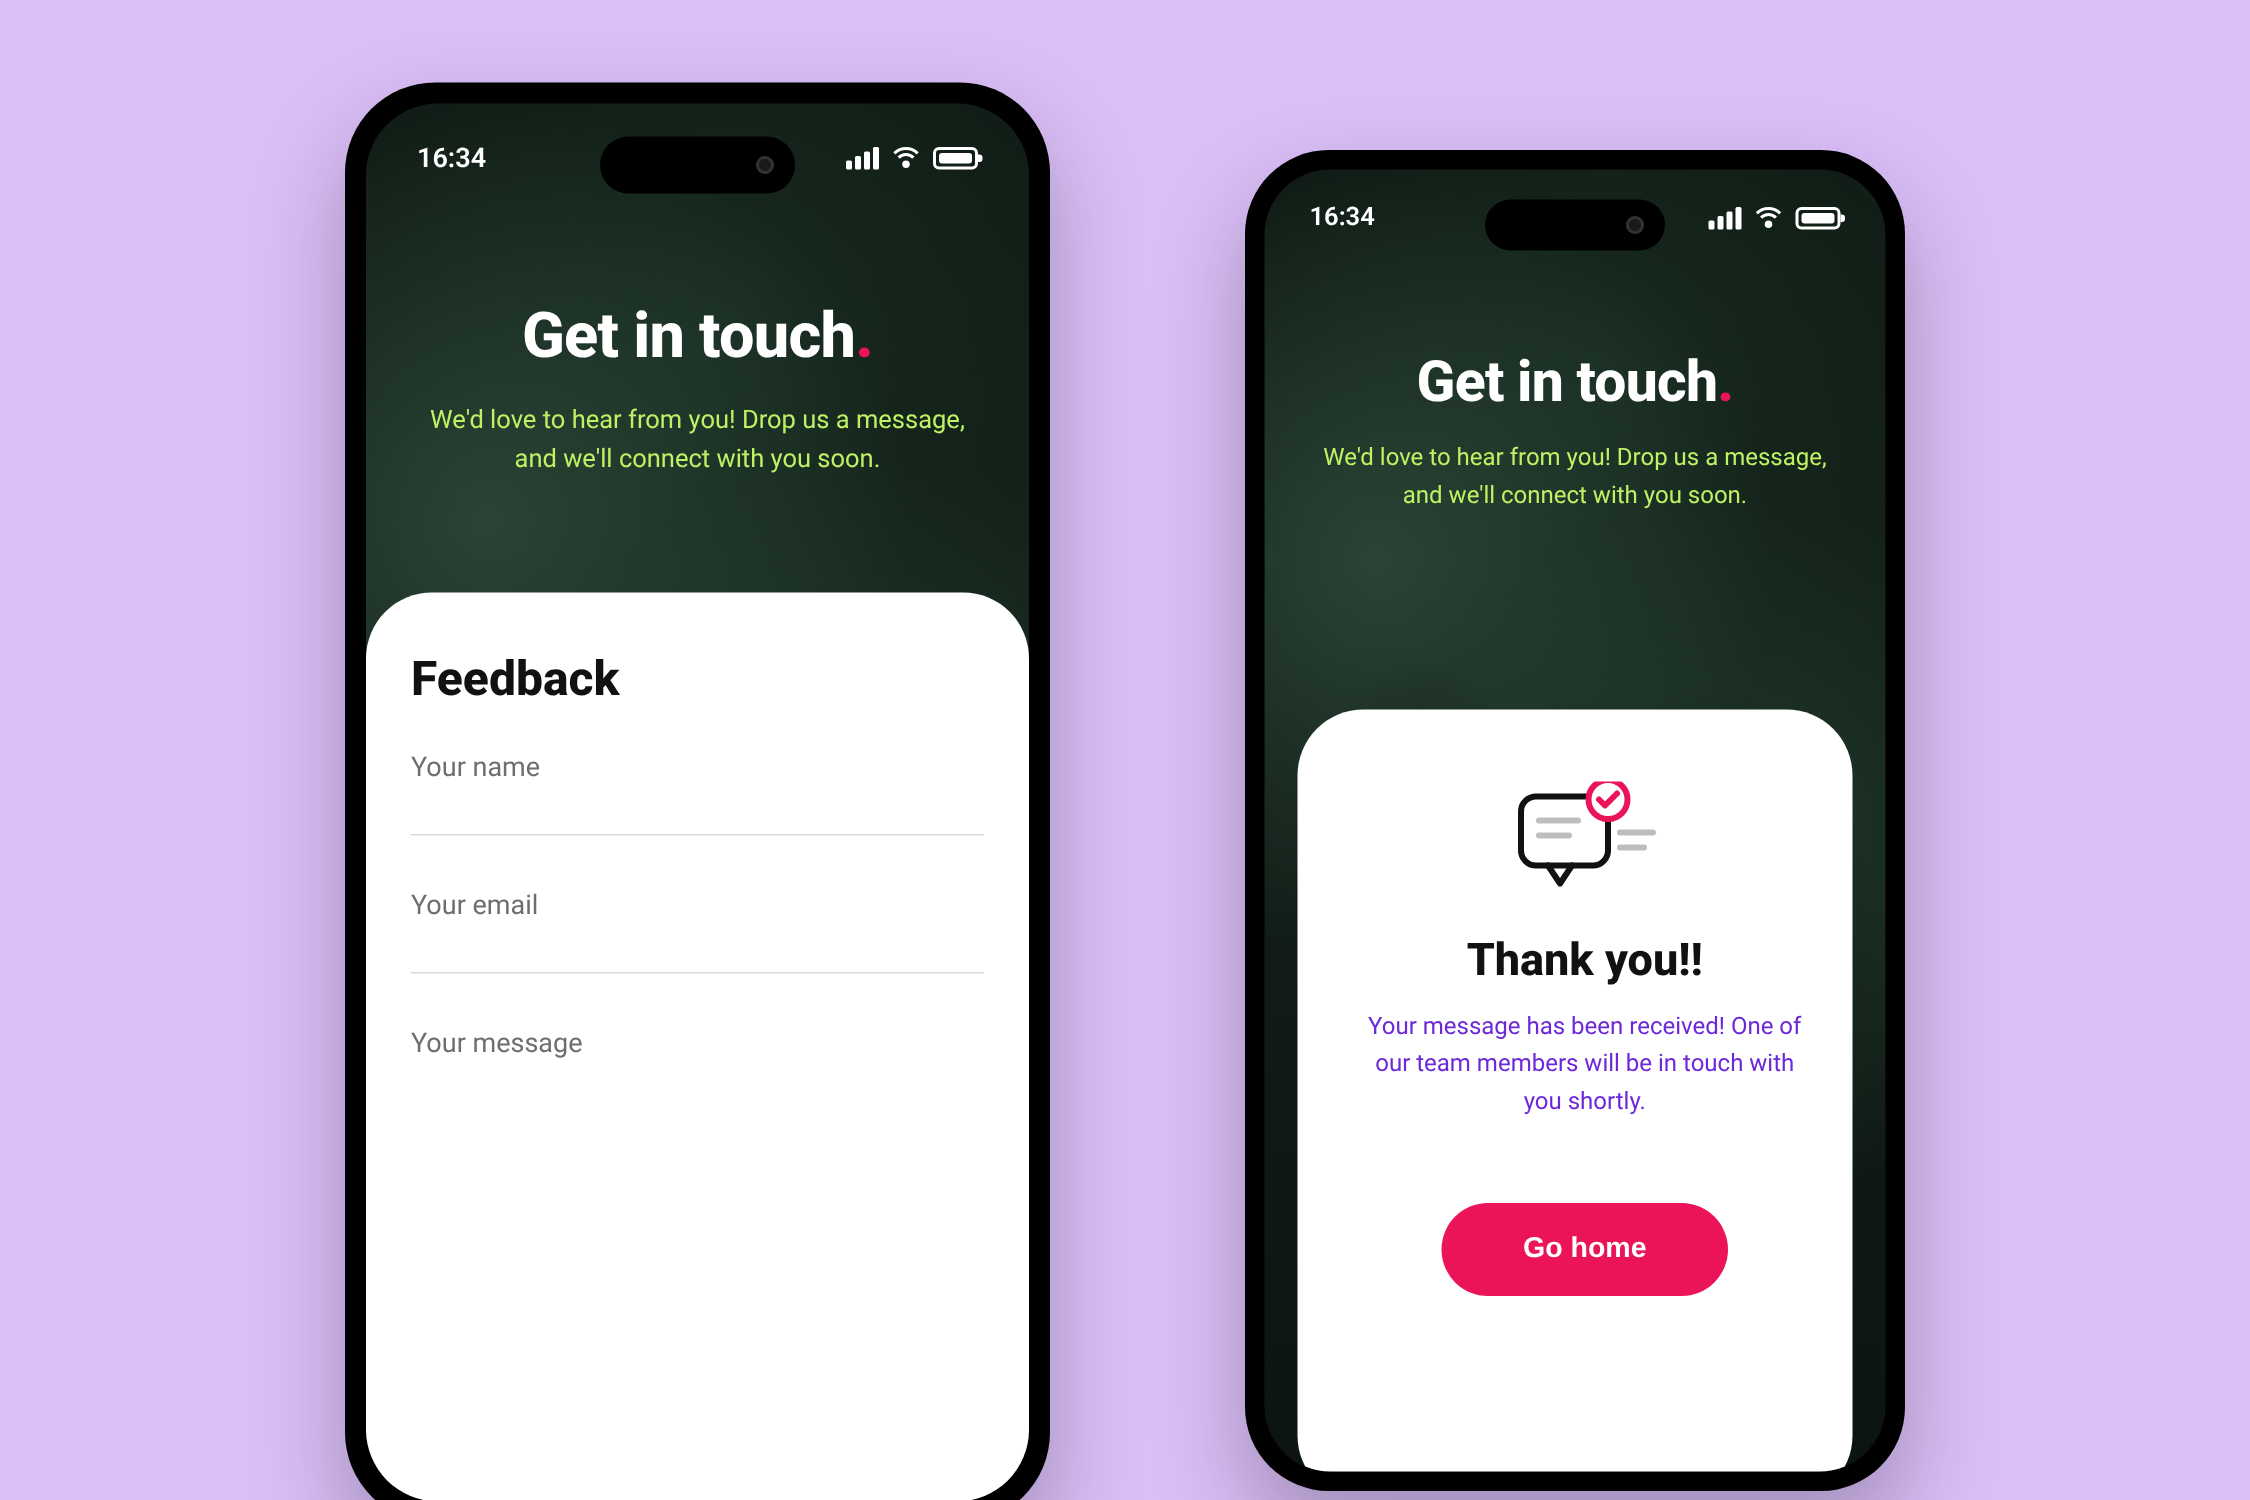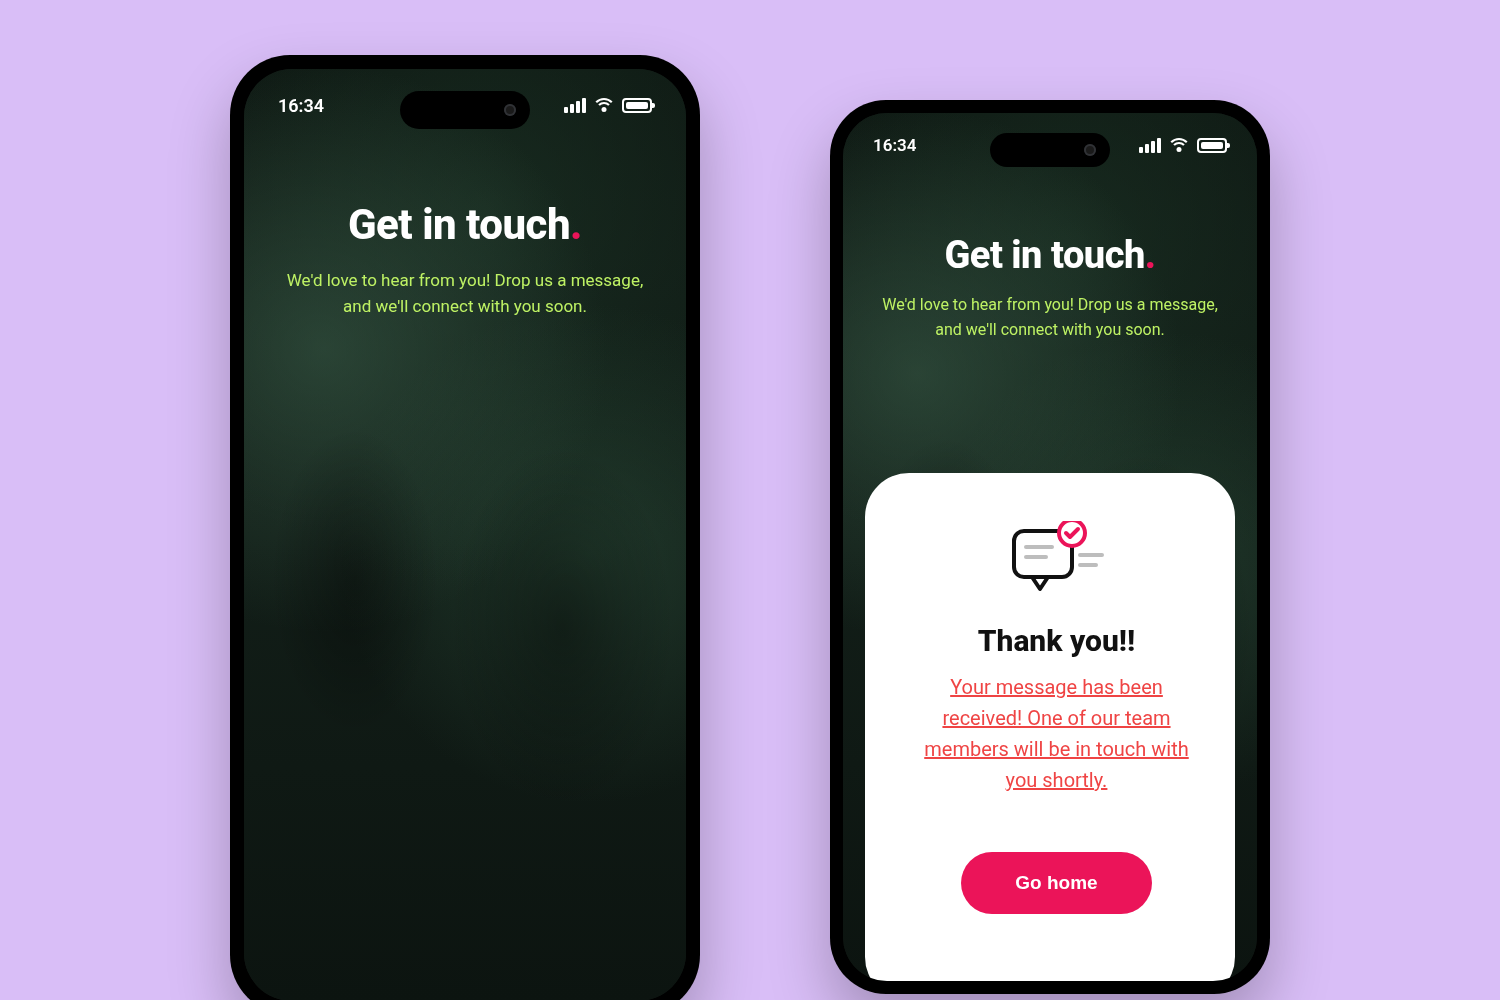--- a/index.html
+++ b/index.html
@@ -167,21 +167,21 @@
     height:1px; background:#d9d9d9; margin-top:34px;
   }
   
   .thanks-inner {
     display:flex; flex-direction:column; align-items:center; text-align:center;margin-left:13px;
   }
   .thanks-inner h3 {
     font-size:30px; font-weight:800; margin-top:22px; color:#111;
   }
   .thanks-inner p {
-    margin-top:14px; color:#ef4444; font-size:20px; line-height:1.55; max-width:340px;text-decoration:underline;
+    margin-top:14px; color:#6d28d9; font-size:16px; line-height:1.55; max-width:340px;
   }
   .go-home {
     margin-top:56px;
     background:#EB1459;
     color:#fff;
     border:none;
     border-radius:999px;
     padding:20px 54px;
     font-size:19px;
     font-weight:700;
@@ -215,20 +215,37 @@
             <span></span>
           </span>
       </div>
     </div>
 
     <div class="hero-text">
       <h1><span>Get in touch</span><span class="dot">.</span></h1>
       <p>We'd love to hear from you! Drop us a message, and we'll connect with you soon.</p>
     </div>
 
+    <div class="card form">
+      <h2>Feedback</h2>
+
+      <div class="field">
+        <div class="field-label">Your name</div>
+        <div class="underline"></div>
+      </div>
+
+      <div class="field">
+        <div class="field-label">Your email</div>
+        <div class="underline"></div>
+      </div>
+
+      <div class="field msg">
+        <div class="field-label">Your message</div>
+      </div>
+    </div>
   </div>
 </div>
 
 <div class="phone small">
   <div class="screen">
     <div class="hero"></div>
     <div class="island"></div>
 
     <div class="status">
       <span>16:34</span>

